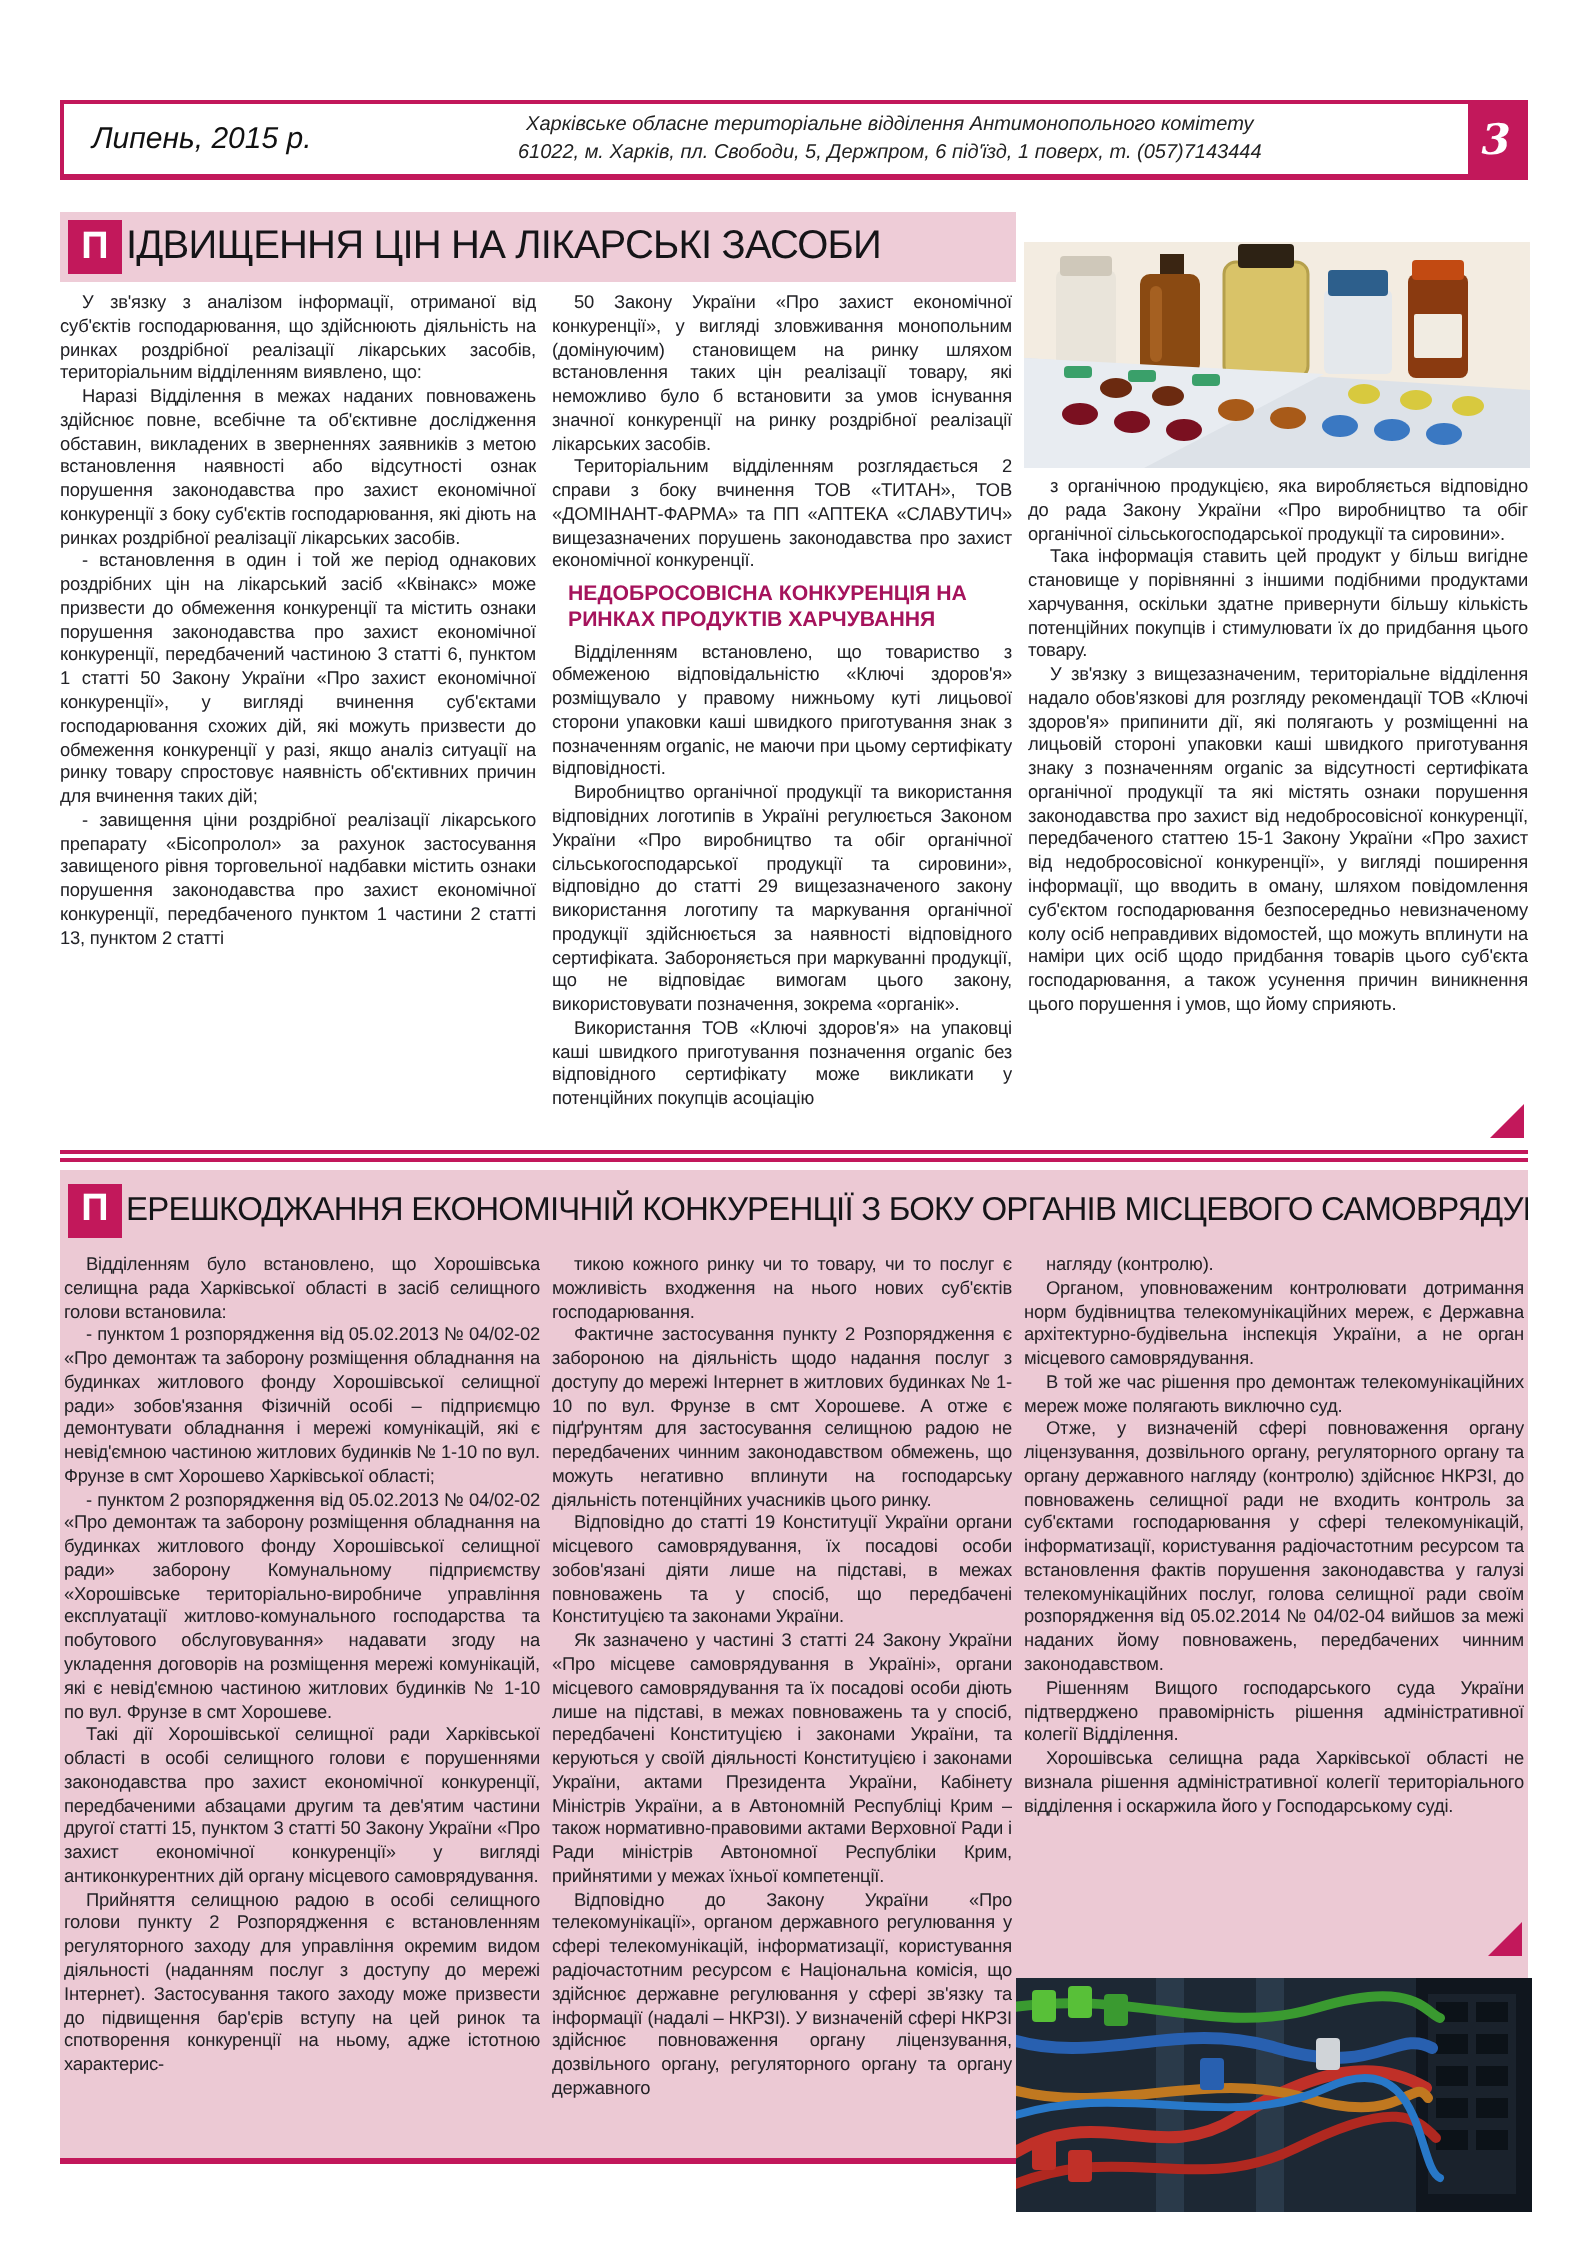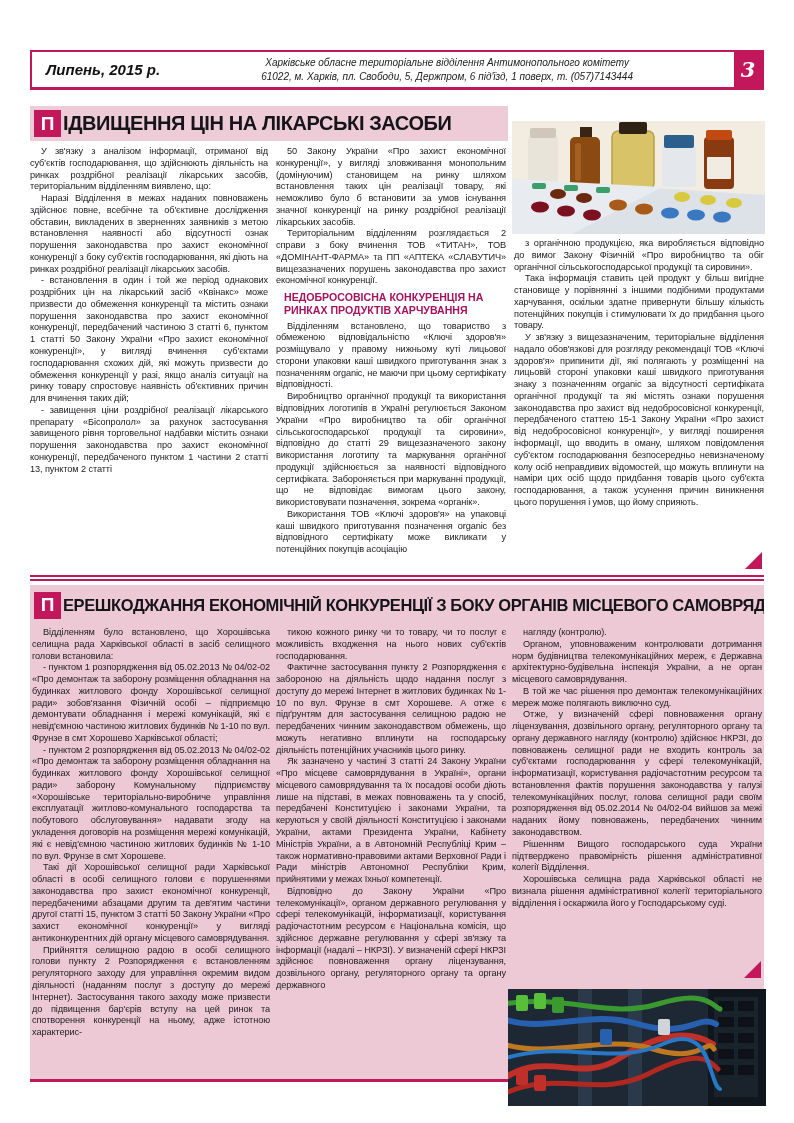--- a/index.html
+++ b/index.html
@@ -7,36 +7,36 @@
     position:relative;width:794px;height:1123px;margin:0 auto;
     background:#ffffff;overflow:hidden;
     font-family:"Liberation Sans",sans-serif;color:#1c1c1e;
   }
   
   .hdr{
     position:absolute;left:30px;top:50px;width:734px;height:40px;
     border:2px solid #c2185b;border-bottom-width:3px;box-sizing:border-box;
     display:flex;align-items:center;background:#fff;
   }
-  .hdr-date{flex:0 0 auto;padding-left:14px;font-weight:bold;font-style:italic;font-size:15px;color:#111;}
+  .hdr-date{flex:0 0 auto;padding-left:14px;font-weight:normal;font-style:italic;font-size:15px;color:#111;}
   .hdr-center{flex:1 1 auto;text-align:center;font-style:italic;font-size:10px;line-height:1.35;color:#222;}
   .hdr-num{
     flex:0 0 28px;height:100%;background:#c2185b;color:#fff;
     display:flex;align-items:center;justify-content:center;
     font-family:"DejaVu Serif",serif;font-style:italic;font-weight:bold;font-size:21px;
   }
   
   .titlebar{display:flex;align-items:center;background:#eeccd7;box-sizing:border-box;}
   .t1{position:absolute;left:30px;top:106px;width:478px;height:35px;padding:0 6px 0 4px;}
   .initial{
     width:27px;height:27px;background:#c2185b;color:#fff;flex:0 0 27px;
     display:flex;align-items:center;justify-content:center;
     font-weight:bold;font-size:19px;margin-right:2px;
   }
-  .ttl{font-weight:bold;letter-spacing:-0.4px;color:#151518;white-space:nowrap;}
+  .ttl{font-weight:normal;letter-spacing:-0.4px;color:#151518;white-space:nowrap;}
   .t1 .ttl{font-size:20px;}
   .t2row{height:36px;padding:4px 6px 0 4px;}
   .t2row .ttl{font-size:16.5px;}
   
   .cols{position:absolute;display:flex;justify-content:space-between;}
   .a1cols{left:30px;top:146px;width:734px;height:428px;overflow:hidden;}
   .col{box-sizing:border-box;overflow:hidden;}
   .c-1{width:238px;}
   .c-2{width:230px;}
   .c-3{width:250px;}
@@ -140,21 +140,21 @@
     <div class="col c-2">
       <p class="bp">50 Закону України «Про захист економічної конкуренції», у вигляді зловживання монопольним (домінуючим) становищем на ринку шляхом встановлення таких цін реалізації товару, які неможливо було б встановити за умов існування значної конкуренції на ринку роздрібної реалізації лікарських засобів.</p>
       <p class="bp">Територіальним відділенням розглядається 2 справи з боку вчинення ТОВ «ТИТАН», ТОВ «ДОМІНАНТ-ФАРМА» та ПП «АПТЕКА «СЛАВУТИЧ» вищезазначених порушень законодавства про захист економічної конкуренції.</p>
       <div class="sub">НЕДОБРОСОВІСНА КОНКУРЕНЦІЯ НА РИНКАХ ПРОДУКТІВ ХАРЧУВАННЯ</div>
       <p class="bp">Відділенням встановлено, що товариство з обмеженою відповідальністю «Ключі здоров'я» розміщувало у правому нижньому куті лицьової сторони упаковки каші швидкого приготування знак з позначенням organic, не маючи при цьому сертифікату відповідності.</p>
       <p class="bp">Виробництво органічної продукції та використання відповідних логотипів в Україні регулюється Законом України «Про виробництво та обіг органічної сільськогосподарської продукції та сировини», відповідно до статті 29 вищезазначеного закону використання логотипу та маркування органічної продукції здійснюється за наявності відповідного сертифіката. Забороняється при маркуванні продукції, що не відповідає вимогам цього закону, використовувати позначення, зокрема «органік».</p>
       <p class="bp">Використання ТОВ «Ключі здоров'я» на упаковці каші швидкого приготування позначення organic без відповідного сертифікату може викликати у потенційних покупців асоціацію</p>
     </div>
     <div class="col c-3">
       <div class="a1c3-text">
-        <p class="bp">з органічною продукцією, яка виробляється відповідно до вимог Закону Фізичній «Про виробництво та обіг органічної сільськогосподарської продукції та сировини».</p>
+        <p class="bp">з органічною продукцією, яка виробляється відповідно до рада Закону України «Про виробництво та обіг органічної сільськогосподарської продукції та сировини».</p>
         <p class="bp">Така інформація ставить цей продукт у більш вигідне становище у порівнянні з іншими подібними продуктами харчування, оскільки здатне привернути більшу кількість потенційних покупців і стимулювати їх до придбання цього товару.</p>
         <p class="bp">У зв'язку з вищезазначеним, територіальне відділення надало обов'язкові для розгляду рекомендації ТОВ «Ключі здоров'я» припинити дії, які полягають у розміщенні на лицьовій стороні упаковки каші швидкого приготування знаку з позначенням organic за відсутності сертифіката органічної продукції та які містять ознаки порушення законодавства про захист від недобросовісної конкуренції, передбаченого статтею 15-1 Закону України «Про захист від недобросовісної конкуренції», у вигляді поширення інформації, що вводить в оману, шляхом повідомлення суб'єктом господарювання безпосередньо невизначеному колу осіб неправдивих відомостей, що можуть вплинути на наміри цих осіб щодо придбання товарів цього суб'єкта господарювання, а також усунення причин виникнення цього порушення і умов, що йому сприяють.</p>
       </div>
     </div>
   </div>
 
   <div class="tri tri1"></div>
 
   <div class="sep">
     <div class="l"></div>
@@ -171,20 +171,21 @@
       <div class="col c-1">
         <p class="bp">Відділенням було встановлено, що Хорошівська селищна рада Харківської області в засіб селищного голови встановила:</p>
         <p class="bp">- пунктом 1 розпорядження від 05.02.2013 № 04/02-02 «Про демонтаж та заборону розміщення обладнання на будинках житлового фонду Хорошівської селищної ради» зобов'язання Фізичній особі – підприємцю демонтувати обладнання і мережі комунікацій, які є невід'ємною частиною житлових будинків № 1-10 по вул. Фрунзе в смт Хорошево Харківської області;</p>
         <p class="bp">- пунктом 2 розпорядження від 05.02.2013 № 04/02-02 «Про демонтаж та заборону розміщення обладнання на будинках житлового фонду Хорошівської селищної ради» заборону Комунальному підприємству «Хорошівське територіально-виробниче управління експлуатації житлово-комунального господарства та побутового обслуговування» надавати згоду на укладення договорів на розміщення мережі комунікацій, які є невід'ємною частиною житлових будинків № 1-10 по вул. Фрунзе в смт Хорошеве.</p>
         <p class="bp">Такі дії Хорошівської селищної ради Харківської області в особі селищного голови є порушеннями законодавства про захист економічної конкуренції, передбаченими абзацами другим та дев'ятим частини другої статті 15, пунктом 3 статті 50 Закону України «Про захист економічної конкуренції» у вигляді антиконкурентних дій органу місцевого самоврядування.</p>
         <p class="bp">Прийняття селищною радою в особі селищного голови пункту 2 Розпорядження є встановленням регуляторного заходу для управління окремим видом діяльності (наданням послуг з доступу до мережі Інтернет). Застосування такого заходу може призвести до підвищення бар'єрів вступу на цей ринок та спотворення конкуренції на ньому, адже істотною характерис-</p>
       </div>
       <div class="col c-2">
         <p class="bp">тикою кожного ринку чи то товару, чи то послуг є можливість входження на нього нових суб'єктів господарювання.</p>
         <p class="bp">Фактичне застосування пункту 2 Розпорядження є забороною на діяльність щодо надання послуг з доступу до мережі Інтернет в житлових будинках № 1-10 по вул. Фрунзе в смт Хорошеве. А отже є підґрунтям для застосування селищною радою не передбачених чинним законодавством обмежень, що можуть негативно вплинути на господарську діяльність потенційних учасників цього ринку.</p>
+        <p class="bp">Відповідно до статті 19 Конституції України органи місцевого самоврядування, їх посадові особи зобов'язані діяти лише на підставі, в межах повноважень та у спосіб, що передбачені Конституцією та законами України.</p>
         <p class="bp">Як зазначено у частині 3 статті 24 Закону України «Про місцеве самоврядування в Україні», органи місцевого самоврядування та їх посадові особи діють лише на підставі, в межах повноважень та у спосіб, передбачені Конституцією і законами України, та керуються у своїй діяльності Конституцією і законами України, актами Президента України, Кабінету Міністрів України, а в Автономній Республіці Крим – також нормативно-правовими актами Верховної Ради і Ради міністрів Автономної Республіки Крим, прийнятими у межах їхньої компетенції.</p>
         <p class="bp">Відповідно до Закону України «Про телекомунікації», органом державного регулювання у сфері телекомунікацій, інформатизації, користування радіочастотним ресурсом є Національна комісія, що здійснює державне регулювання у сфері зв'язку та інформації (надалі – НКРЗІ). У визначеній сфері НКРЗІ здійснює повноваження органу ліцензування, дозвільного органу, регуляторного органу та органу державного</p>
       </div>
       <div class="col c-3">
         <p class="bp">нагляду (контролю).</p>
         <p class="bp">Органом, уповноваженим контролювати дотримання норм будівництва телекомунікаційних мереж, є Державна архітектурно-будівельна інспекція України, а не орган місцевого самоврядування.</p>
         <p class="bp">В той же час рішення про демонтаж телекомунікаційних мереж може полягають виключно суд.</p>
         <p class="bp">Отже, у визначеній сфері повноваження органу ліцензування, дозвільного органу, регуляторного органу та органу державного нагляду (контролю) здійснює НКРЗІ, до повноважень селищної ради не входить контроль за суб'єктами господарювання у сфері телекомунікацій, інформатизації, користування радіочастотним ресурсом та встановлення фактів порушення законодавства у галузі телекомунікаційних послуг, голова селищної ради своїм розпорядження від 05.02.2014 № 04/02-04 вийшов за межі наданих йому повноважень, передбачених чинним законодавством.</p>
         <p class="bp">Рішенням Вищого господарського суда України підтверджено правомірність рішення адміністративної колегії Відділення.</p>
         <p class="bp">Хорошівська селищна рада Харківської області не визнала рішення адміністративної колегії територіального відділення і оскаржила його у Господарському суді.</p>

